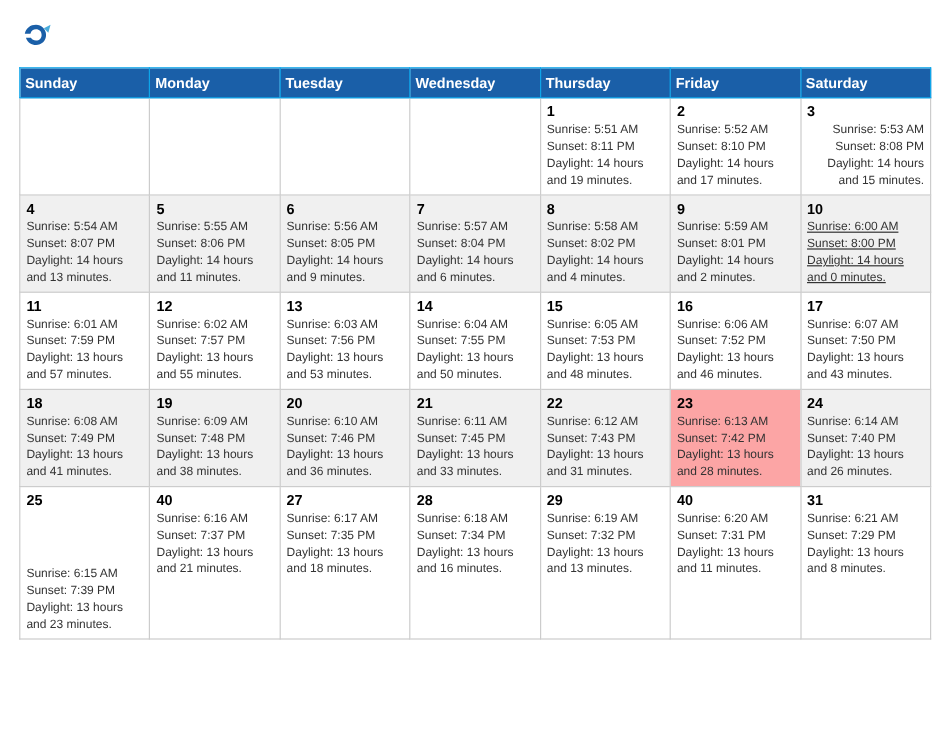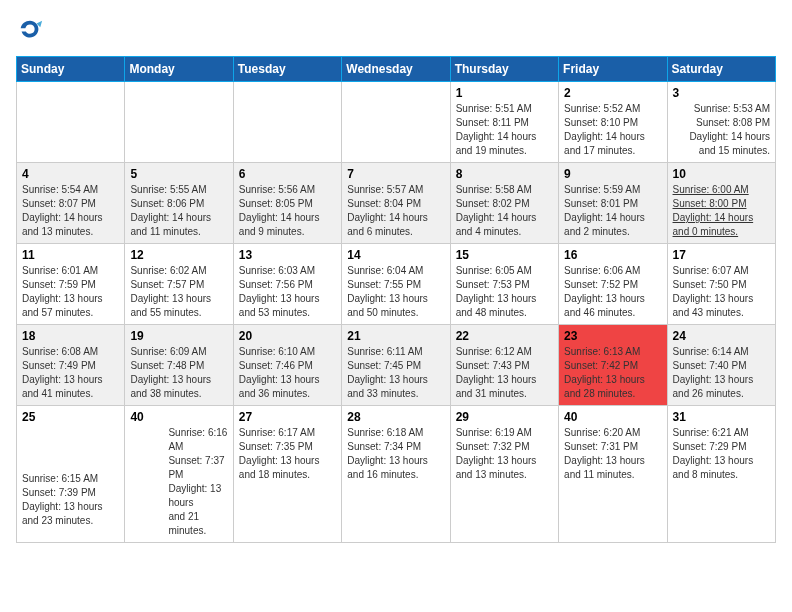--- a/index.html
+++ b/index.html
@@ -285,21 +285,21 @@
 Daylight: 13 hours
 and 33 minutes.</div>
         </td>
         <td style="background-color: rgb(240, 240, 240);">
           <span class="day-number">22</span>
           <div class="day-info" style="white-space: pre-line;">Sunrise: 6:12 AM
 Sunset: 7:43 PM
 Daylight: 13 hours
 and 31 minutes.</div>
         </td>
-        <td style="background-color: #ef4444;">
+        <td style="background-color: #fca5a5;">
           <span class="day-number">23</span>
           <div class="day-info" style="white-space: pre-line;">Sunrise: 6:13 AM
 Sunset: 7:42 PM
 Daylight: 13 hours
 and 28 minutes.</div>
         </td>
         <td style="background-color: rgb(240, 240, 240);">
           <span class="day-number">24</span>
           <div class="day-info" style="white-space: pre-line;">Sunrise: 6:14 AM
 Sunset: 7:40 PM
@@ -310,21 +310,21 @@
       <tr>
         <td>
           <span class="day-number">25</span>
           <div class="day-info" style="white-space: pre-line; margin-top: 48px;">Sunrise: 6:15 AM
 Sunset: 7:39 PM
 Daylight: 13 hours
 and 23 minutes.</div>
         </td>
         <td>
           <span class="day-number">40</span>
-          <div class="day-info" style="white-space: pre-line; margin-left: 38px;">Sunrise: 6:16 AM
+          <div class="day-info" style="white-space: pre-line;">Sunrise: 6:16 AM
 Sunset: 7:37 PM
 Daylight: 13 hours
 and 21 minutes.</div>
         </td>
         <td>
           <span class="day-number">27</span>
           <div class="day-info" style="white-space: pre-line;">Sunrise: 6:17 AM
 Sunset: 7:35 PM
 Daylight: 13 hours
 and 18 minutes.</div>

